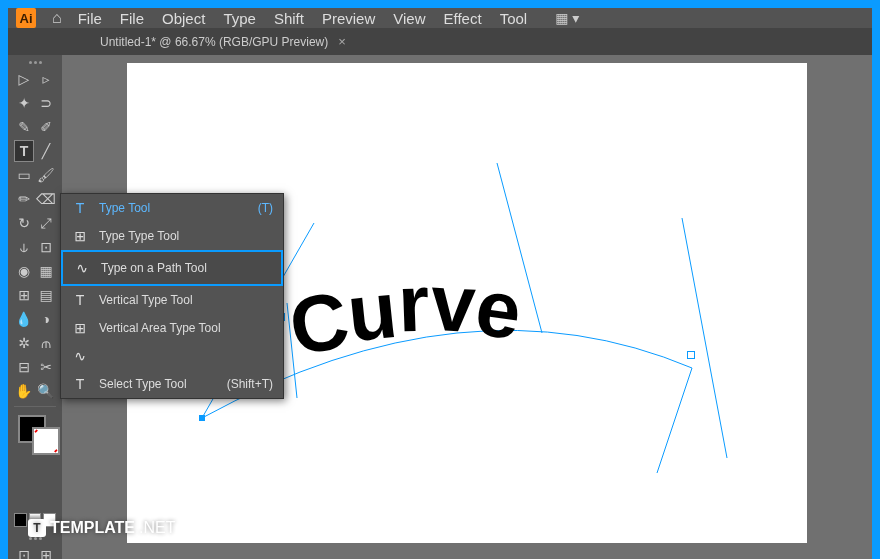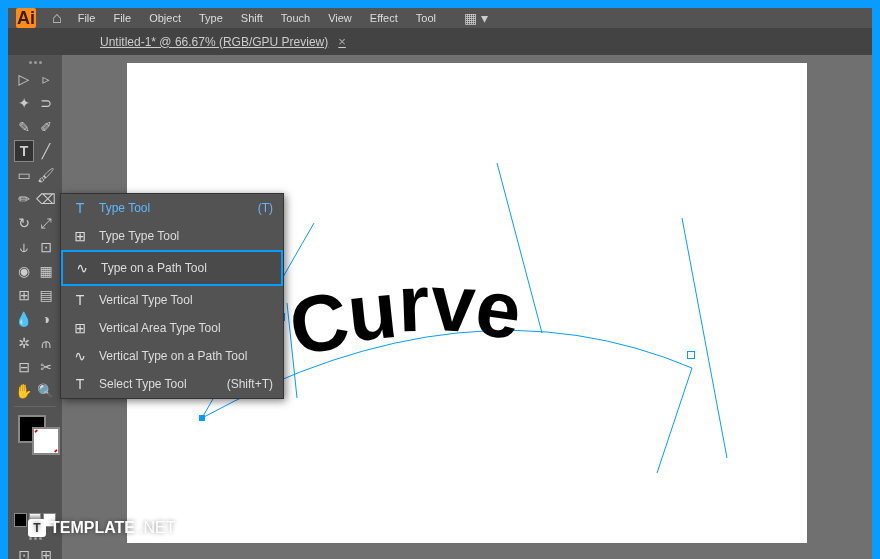--- a/index.html
+++ b/index.html
@@ -1,25 +1,25 @@
 <!DOCTYPE html>
 <html><head>
 <meta charset="utf-8">
 <style>
 * { margin: 0; padding: 0; box-sizing: border-box; font-family: -apple-system, "Segoe UI", Arial, sans-serif; }
 body { background: #0a9bff; padding: 8px; width: 880px; height: 559px; overflow: hidden; }
 .app { background: #535353; width: 100%; height: 100%; position: relative; display: flex; flex-direction: column; }
 .title-bar { background: #535353; height: 34px; display: flex; align-items: center; padding: 0 8px; gap: 16px; }
-.app-icon { width: 20px; height: 20px; background: #ff8c1a; display: flex; align-items: center; justify-content: center; color: #3b1d00; font-weight: bold; font-size: 18px; border-radius: 2px; }
+.app-icon { width: 20px; height: 20px; background: #ff8c1a; display: flex; align-items: center; justify-content: center; color: #3b1d00; font-weight: bold; font-size: 13px; border-radius: 2px; }
 .home-icon { color: #ccc; font-size: 16px; }
-.menu-bar { display: flex; gap: 18px; color: #ddd; font-size: 11px; }
+.menu-bar { display: flex; gap: 18px; color: #ddd; font-size: 15px; }
 .menu-item { cursor: pointer; }
 .pull-icon { color: #ccc; font-size: 14px; margin-left: 12px; display: flex; align-items: center; gap: 2px; }
 .tab-bar { background: #434343; height: 30px; display: flex; align-items: center; padding-left: 80px; }
-.tab { background: #434343; color: #ccc; font-size: 12px; padding: 6px 12px; display: flex; align-items: center; gap: 10px; text-decoration: underline; }
+.tab { background: #434343; color: #ccc; font-size: 12px; padding: 6px 12px; display: flex; align-items: center; gap: 10px; }
 .tab-close { color: #aaa; font-size: 13px; }
 .workspace { flex: 1; display: flex; position: relative; }
 .tools-panel { background: #535353; width: 54px; padding: 4px 6px; display: flex; flex-direction: column; gap: 2px; }
 .tool-row { display: flex; gap: 2px; }
 .tool { width: 22px; height: 22px; display: flex; align-items: center; justify-content: center; color: #ccc; font-size: 14px; cursor: pointer; position: relative; }
 .tool.selected { background: #333; border: 1px solid #888; }
 .divider { height: 1px; background: #666; margin: 2px 0; }
 .swatch-area { margin-top: 4px; position: relative; height: 48px; }
 .swatch-fill { width: 28px; height: 28px; background: #000; border: 2px solid #888; position: absolute; top: 0; left: 4px; }
 .swatch-stroke { width: 28px; height: 28px; background: #fff; border: 2px solid #888; position: absolute; top: 12px; left: 18px; }
@@ -51,21 +51,21 @@
 <div class="app">
   <div class="title-bar">
     <div class="app-icon">Ai</div>
     <div class="home-icon">⌂</div>
     <div class="menu-bar">
       <span class="menu-item">File</span>
       <span class="menu-item">File</span>
       <span class="menu-item">Object</span>
       <span class="menu-item">Type</span>
       <span class="menu-item">Shift</span>
-      <span class="menu-item">Touch</span>
+      <span class="menu-item">Preview</span>
       <span class="menu-item">View</span>
       <span class="menu-item">Effect</span>
       <span class="menu-item">Tool</span>
     </div>
     <div class="pull-icon">▦ ▾</div>
   </div>
 
   <div class="tab-bar">
     <div class="tab">
       <span>Untitled-1* @ 66.67% (RGB/GPU Preview)</span>
@@ -176,21 +176,20 @@
       <div class="flyout-item">
         <span class="flyout-icon">T</span>
         <span>Vertical Type Tool</span>
       </div>
       <div class="flyout-item">
         <span class="flyout-icon">⊞</span>
         <span>Vertical Area Type Tool</span>
       </div>
       <div class="flyout-item">
         <span class="flyout-icon">∿</span>
-        <span>Vertical Type on a Path Tool</span>
       </div>
       <div class="flyout-item">
         <span class="flyout-icon">T</span>
         <span>Select Type Tool</span>
         <span class="shortcut">(Shift+T)</span>
       </div>
     </div>
 
     <div class="canvas-area">
       <div class="artboard">

